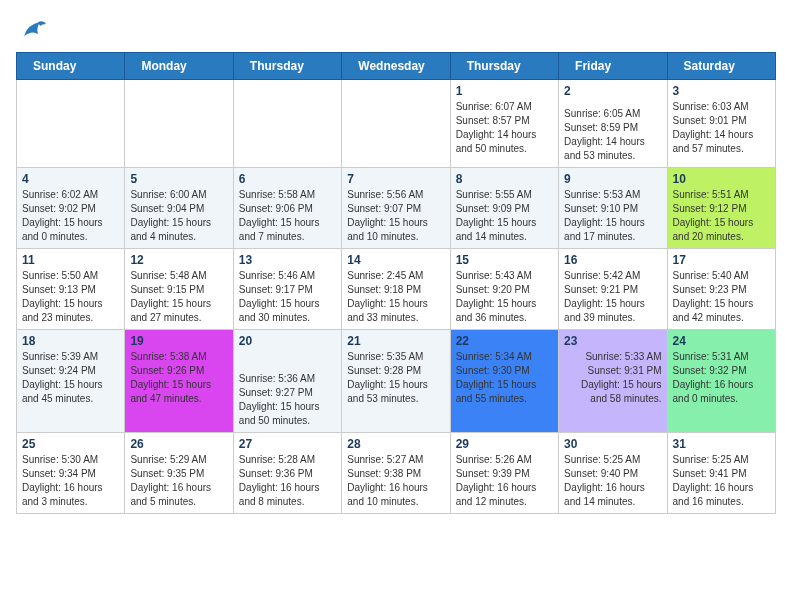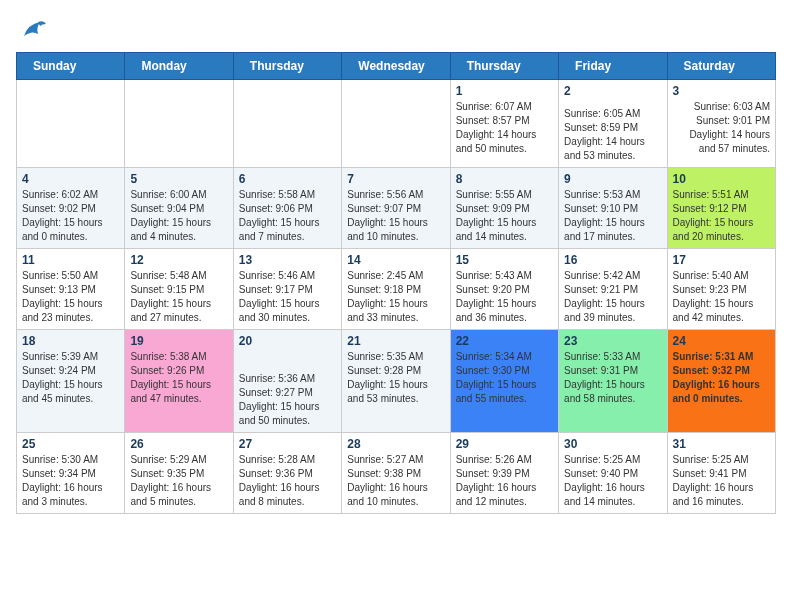--- a/index.html
+++ b/index.html
@@ -132,21 +132,21 @@
         </td>
         <td>
           <span class="day-number">2</span>
           <div class="day-info" style="white-space: pre-line; margin-top: 9px;">Sunrise: 6:05 AM
 Sunset: 8:59 PM
 Daylight: 14 hours
 and 53 minutes.</div>
         </td>
         <td>
           <span class="day-number">3</span>
-          <div class="day-info" style="white-space: pre-line; text-align: right;">Sunrise: 6:03 AM
+          <div class="day-info" style="white-space: pre-line;">Sunrise: 6:03 AM
 Sunset: 9:01 PM
 Daylight: 14 hours
 and 57 minutes.</div>
         </td>
       </tr>
       <tr style="background: rgb(240, 245, 250);">
         <td style="background: rgb(240, 245, 250);">
           <span class="day-number">4</span>
           <div class="day-info" style="white-space: pre-line;">Sunrise: 6:02 AM
 Sunset: 9:02 PM
@@ -248,21 +248,21 @@
         </td>
       </tr>
       <tr style="background: rgb(240, 245, 250);">
         <td style="background: rgb(240, 245, 250);">
           <span class="day-number">18</span>
           <div class="day-info" style="white-space: pre-line;">Sunrise: 5:39 AM
 Sunset: 9:24 PM
 Daylight: 15 hours
 and 45 minutes.</div>
         </td>
-        <td style="background: #f9a8d4;">
+        <td style="background: #d946ef;">
           <span class="day-number">19</span>
           <div class="day-info" style="white-space: pre-line;">Sunrise: 5:38 AM
 Sunset: 9:26 PM
 Daylight: 15 hours
 and 47 minutes.</div>
         </td>
         <td style="background: rgb(240, 245, 250);">
           <span class="day-number">20</span>
           <div class="day-info" style="white-space: pre-line; margin-top: 24px;">Sunrise: 5:36 AM
 Sunset: 9:27 PM
@@ -276,30 +276,30 @@
 Daylight: 15 hours
 and 53 minutes.</div>
         </td>
         <td style="background: #3b82f6;">
           <span class="day-number">22</span>
           <div class="day-info" style="white-space: pre-line;">Sunrise: 5:34 AM
 Sunset: 9:30 PM
 Daylight: 15 hours
 and 55 minutes.</div>
         </td>
+        <td style="background: #c4b5fd;">
+          <span class="day-number">23</span>
+          <div class="day-info" style="white-space: pre-line; text-align: right;">Sunrise: 5:33 AM
+Sunset: 9:31 PM
+Daylight: 15 hours
+and 58 minutes.</div>
+        </td>
         <td style="background: #86efac;">
-          <span class="day-number">23</span>
-          <div class="day-info" style="white-space: pre-line;">Sunrise: 5:33 AM
-Sunset: 9:31 PM
-Daylight: 15 hours
-and 58 minutes.</div>
-        </td>
-        <td style="background: #f97316;">
           <span class="day-number">24</span>
-          <div class="day-info" style="white-space: pre-line; font-weight: bold;">Sunrise: 5:31 AM
+          <div class="day-info" style="white-space: pre-line;">Sunrise: 5:31 AM
 Sunset: 9:32 PM
 Daylight: 16 hours
 and 0 minutes.</div>
         </td>
       </tr>
       <tr style="background: rgb(255, 255, 255);">
         <td>
           <span class="day-number">25</span>
           <div class="day-info" style="white-space: pre-line;">Sunrise: 5:30 AM
 Sunset: 9:34 PM

